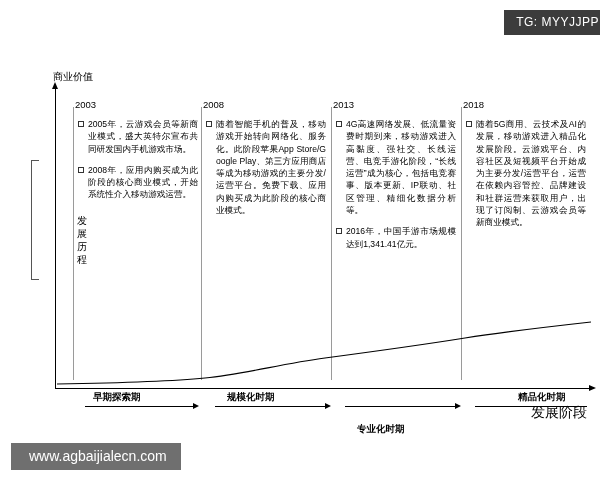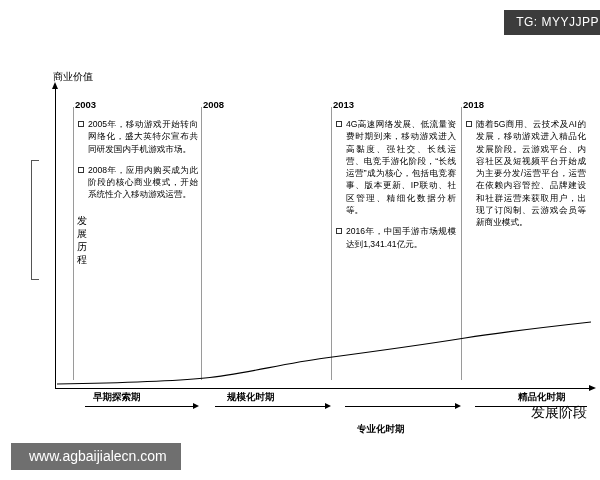--- a/index.html
+++ b/index.html
@@ -73,21 +73,21 @@
 
   
   .divider {
     position:absolute; top:107px; width:1px; height:273px;
     background:#9a9a9a;
   }
 
   
   .year {
     position:absolute; top:99px;
-    font-size:9.5px; color:#000; font-weight:bold;
+    font-size:9.5px; color:#000; font-weight:normal;
   }
 
   
   .col {
     position:absolute; top:118px; width:120px;
   }
   .bullet-item {
     display:flex; align-items:flex-start;
     margin-bottom:9px;
   }
@@ -149,28 +149,34 @@
   <div class="divider" style="left:450px;"></div>
 
   <div class="year" style="left:64px;">2003</div>
   <div class="year" style="left:192px;">2008</div>
   <div class="year" style="left:322px;">2013</div>
   <div class="year" style="left:452px;">2018</div>
 
   <div class="col" style="left:67px;">
     <div class="bullet-item">
       <span class="sq"></span>
-      <span class="bullet-text">2005年，移动游戏开始转向网络化，盛大英特尔宣布共同研发国内手机游戏市场。</span>
+      <span class="bullet-text">2005年，云游戏会员等新商业模式，盛大英特尔宣布共同研发国内手机游戏市场。</span>
     </div>
     <div class="bullet-item">
       <span class="sq"></span>
       <span class="bullet-text">2008年，应用内购买成为此阶段的核心商业模式，开始系统性介入移动游戏运营。</span>
     </div>
   </div>
 
+  <div class="col" style="left:195px;">
+    <div class="bullet-item">
+      <span class="sq"></span>
+      <span class="bullet-text">随着智能手机的普及，移动游戏开始转向网络化、服务化。此阶段苹果App Store/Google Play、第三方应用商店等成为移动游戏的主要分发/运营平台。免费下载、应用内购买成为此阶段的核心商业模式。</span>
+    </div>
+  </div>
 
   <div class="col" style="left:325px;">
     <div class="bullet-item">
       <span class="sq"></span>
       <span class="bullet-text">4G高速网络发展、低流量资费时期到来，移动游戏进入高黏度、强社交、长线运营、电竞手游化阶段，“长线运营”成为核心，包括电竞赛事、版本更新、IP联动、社区管理、精细化数据分析等。</span>
     </div>
     <div class="bullet-item">
       <span class="sq"></span>
       <span class="bullet-text">2016年，中国手游市场规模达到1,341.41亿元。</span>
     </div>

